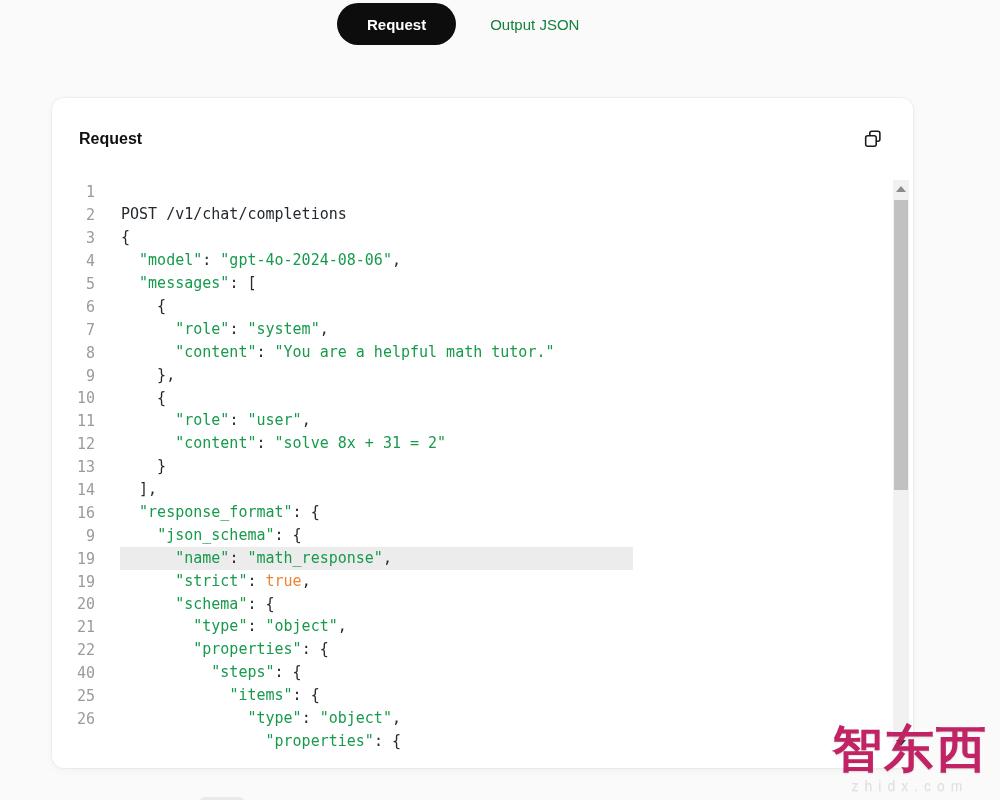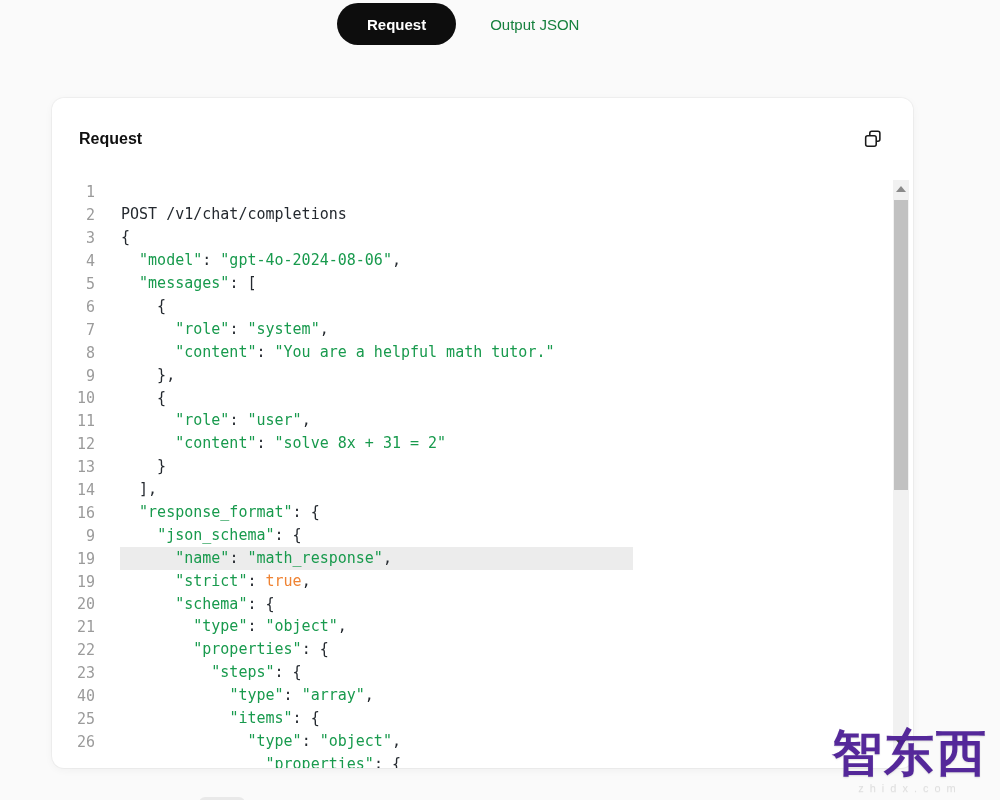--- a/index.html
+++ b/index.html
@@ -93,26 +93,26 @@
     position:absolute;left:1px;top:20px;width:14px;height:290px;
     background:#c1c1c1;cursor:pointer;
   }
 
   
   .watermark{
     position:absolute;right:12px;bottom:6px;text-align:center;
     pointer-events:none;opacity:0.95;
   }
   .wm-main{
-    font-size:50px;font-weight:700;line-height:1;color:#4c1d95;
+    font-size:50px;font-weight:700;line-height:1;color:#be185d;
     text-shadow:0 1px 2px rgba(0,0,0,0.13), 0 0 1px rgba(0,0,0,0.08);
     letter-spacing:2px;
   }
   .wm-sub{
-    margin-top:4px;font-size:11px;letter-spacing:6px;color:#dedede;
+    margin-top:4px;font-size:14px;letter-spacing:6px;color:#dedede;
     text-shadow:0 1px 1px rgba(0,0,0,0.05);
   }
 
   
   .bottom-sliver{
     position:absolute;left:199px;top:797px;width:46px;height:6px;
     background:#e9e9e9;border-radius:8px 8px 0 0;
   }
 </style>
 </head>
@@ -151,21 +151,20 @@
       <div class="code-line"><span class="line-no">12</span><span class="line-code"><span class="tok-plain">    }</span></span></div>
       <div class="code-line"><span class="line-no">13</span><span class="line-code"><span class="tok-plain">  ],</span></span></div>
       <div class="code-line"><span class="line-no">14</span><span class="line-code"><span class="tok-plain">  </span><span class="tok-key">"response_format"</span><span class="tok-plain">: {</span></span></div>
       <div class="code-line"><span class="line-no">16</span><span class="line-code"><span class="tok-plain">    </span><span class="tok-key">"json_schema"</span><span class="tok-plain">: {</span></span></div>
       <div class="code-line"><span class="line-no">9</span><span class="line-code"><span class="tok-plain">      </span><span class="tok-key">"name"</span><span class="tok-plain">: </span><span class="tok-str">"math_response"</span><span class="tok-plain">,</span></span></div>
       <div class="code-line"><div class="hl"></div><span class="line-no">19</span><span class="line-code"><span class="tok-plain">      </span><span class="tok-key">"strict"</span><span class="tok-plain">: </span><span class="tok-bool">true</span><span class="tok-plain">,</span></span></div>
       <div class="code-line"><span class="line-no">19</span><span class="line-code"><span class="tok-plain">      </span><span class="tok-key">"schema"</span><span class="tok-plain">: {</span></span></div>
       <div class="code-line"><span class="line-no">20</span><span class="line-code"><span class="tok-plain">        </span><span class="tok-key">"type"</span><span class="tok-plain">: </span><span class="tok-str">"object"</span><span class="tok-plain">,</span></span></div>
       <div class="code-line"><span class="line-no">21</span><span class="line-code"><span class="tok-plain">        </span><span class="tok-key">"properties"</span><span class="tok-plain">: {</span></span></div>
       <div class="code-line"><span class="line-no">22</span><span class="line-code"><span class="tok-plain">          </span><span class="tok-key">"steps"</span><span class="tok-plain">: {</span></span></div>
-      <div class="code-line"><span class="line-no">23</span><span class="line-code"><span class="tok-plain">            </span><span class="tok-key">"type"</span><span class="tok-plain">: </span><span class="tok-str">"array"</span><span class="tok-plain">,</span></span></div>
       <div class="code-line"><span class="line-no">40</span><span class="line-code"><span class="tok-plain">            </span><span class="tok-key">"items"</span><span class="tok-plain">: {</span></span></div>
       <div class="code-line"><span class="line-no">25</span><span class="line-code"><span class="tok-plain">              </span><span class="tok-key">"type"</span><span class="tok-plain">: </span><span class="tok-str">"object"</span><span class="tok-plain">,</span></span></div>
       <div class="code-line"><span class="line-no">26</span><span class="line-code"><span class="tok-plain">                </span><span class="tok-key">"properties"</span><span class="tok-plain">: {</span></span></div>
     </div>
 
   <div class="scrollbar">
     <div class="sb-btn sb-up">
       <span class="sb-arrow-up"></span>
     </div>
     <div class="sb-thumb"></div>

